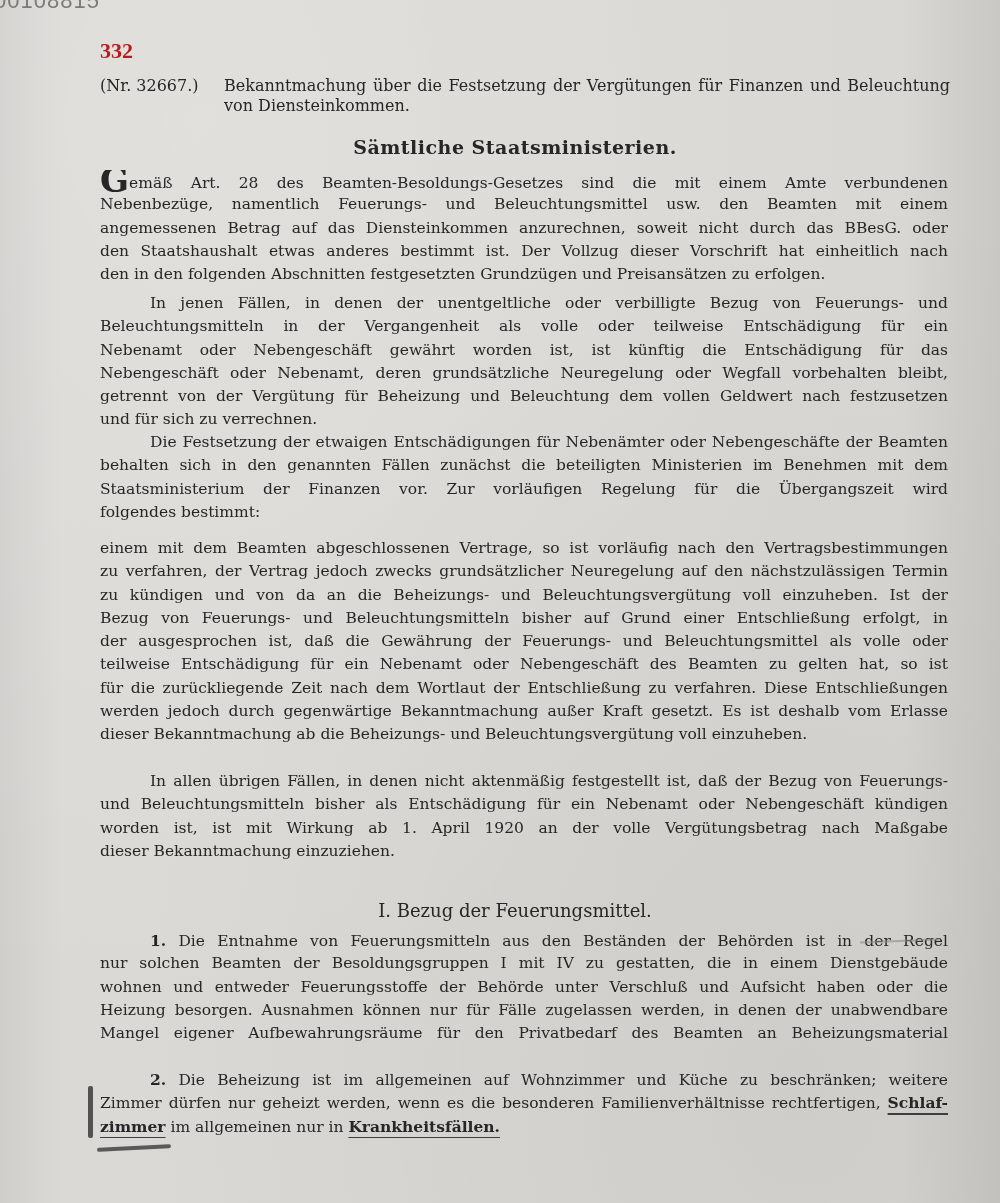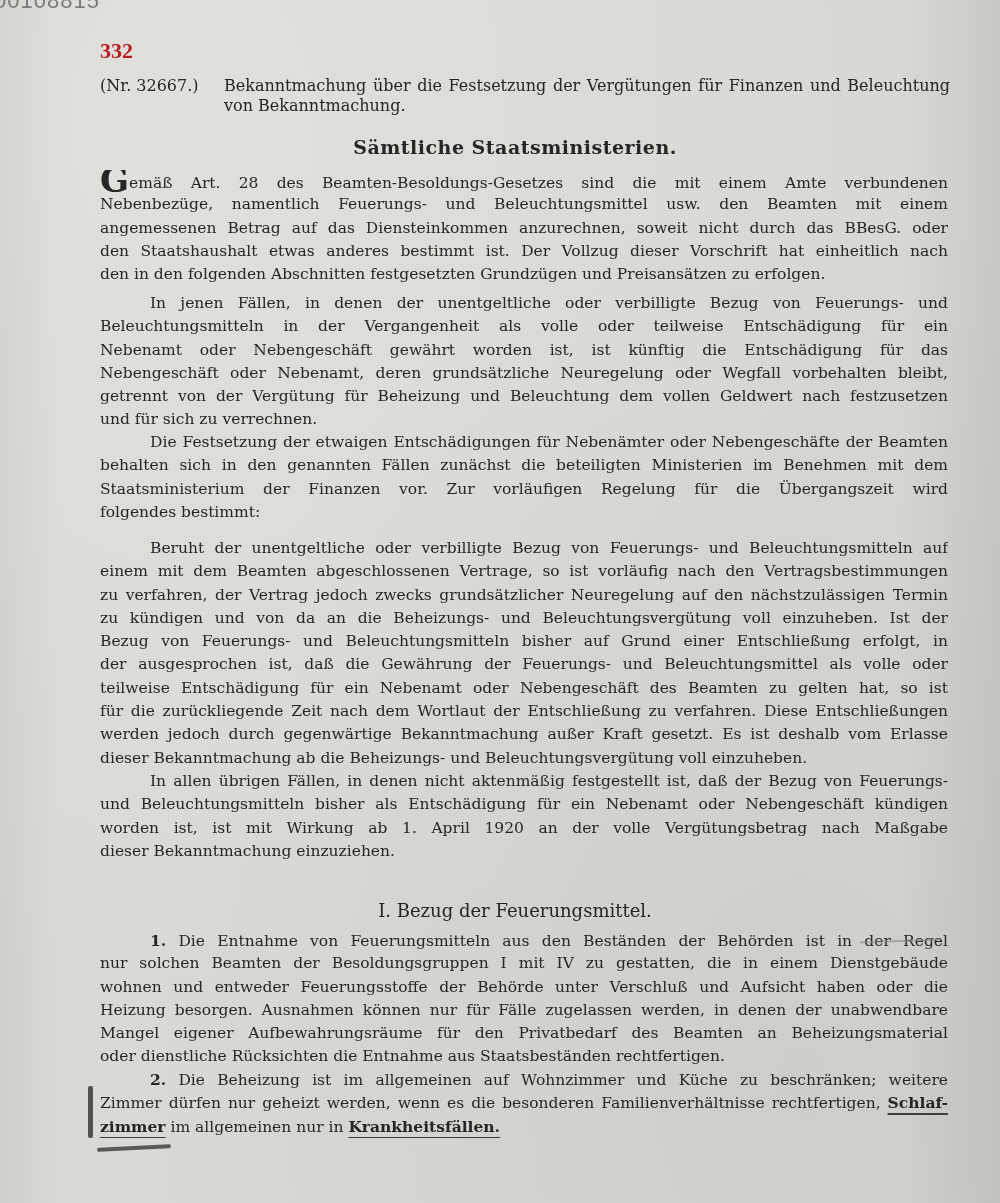--- a/index.html
+++ b/index.html
@@ -63,21 +63,21 @@
 </head>
 <body>
 
 <div class="scan-id">00108815</div>
 <div class="page-number">332</div>
 
 <div class="header-row">
   <span class="nr">(Nr. 32667.)</span>
   <div class="title-text">
     <span class="title-line">Bekanntmachung über die Festsetzung der Vergütungen für Finanzen und Beleuchtung</span>
-    <span class="title-line last">von Bekanntmachung.</span>
+    <span class="title-line last">von Diensteinkommen.</span>
   </div>
 </div>
 
 <div class="heading ministry">Sämtliche Staatsministerien.</div>
 
 <div class="body" style="top:170px;">
   <span class="line"><span class="initial">G</span><span>emäß Art. 28 des Beamten-Besoldungs-Gesetzes sind die mit einem Amte verbundenen</span></span>
   <span class="line">Nebenbezüge, namentlich Feuerungs- und Beleuchtungsmittel usw. den Beamten mit einem</span>
   <span class="line">angemessenen Betrag auf das Diensteinkommen anzurechnen, soweit nicht durch das BBesG. oder</span>
   <span class="line">den Staatshaushalt etwas anderes bestimmt ist. Der Vollzug dieser Vorschrift hat einheitlich nach</span>
@@ -94,21 +94,20 @@
 </div>
 
 <div class="body" style="top:431px;">
   <span class="line indent">Die Festsetzung der etwaigen Entschädigungen für Nebenämter oder Nebengeschäfte der Beamten</span>
   <span class="line">behalten sich in den genannten Fällen zunächst die beteiligten Ministerien im Benehmen mit dem</span>
   <span class="line">Staatsministerium der Finanzen vor. Zur vorläufigen Regelung für die Übergangszeit wird</span>
   <span class="line last">folgendes bestimmt:</span>
 </div>
 
 <div class="body" style="top:537px;">
-  <span class="line indent">Beruht der unentgeltliche oder verbilligte Bezug von Feuerungs- und Beleuchtungsmitteln auf</span>
   <span class="line">einem mit dem Beamten abgeschlossenen Vertrage, so ist vorläufig nach den Vertragsbestimmungen</span>
   <span class="line">zu verfahren, der Vertrag jedoch zwecks grundsätzlicher Neuregelung auf den nächstzulässigen Termin</span>
   <span class="line">zu kündigen und von da an die Beheizungs- und Beleuchtungsvergütung voll einzuheben. Ist der</span>
   <span class="line">Bezug von Feuerungs- und Beleuchtungsmitteln bisher auf Grund einer Entschließung erfolgt, in</span>
   <span class="line">der ausgesprochen ist, daß die Gewährung der Feuerungs- und Beleuchtungsmittel als volle oder</span>
   <span class="line">teilweise Entschädigung für ein Nebenamt oder Nebengeschäft des Beamten zu gelten hat, so ist</span>
   <span class="line">für die zurückliegende Zeit nach dem Wortlaut der Entschließung zu verfahren. Diese Entschließungen</span>
   <span class="line">werden jedoch durch gegenwärtige Bekanntmachung außer Kraft gesetzt. Es ist deshalb vom Erlasse</span>
   <span class="line last">dieser Bekanntmachung ab die Beheizungs- und Beleuchtungsvergütung voll einzuheben.</span>
 </div>
@@ -121,21 +120,20 @@
 </div>
 
 <div class="heading section-heading">I. Bezug der Feuerungsmittel.</div>
 
 <div class="body" style="top:929px;">
   <span class="line indent"><span class="num">1.</span> <span>Die Entnahme von Feuerungsmitteln aus den Beständen der Behörden ist in der Regel</span></span>
   <span class="line">nur solchen Beamten der Besoldungsgruppen I mit IV zu gestatten, die in einem Dienstgebäude</span>
   <span class="line">wohnen und entweder Feuerungsstoffe der Behörde unter Verschluß und Aufsicht haben oder die</span>
   <span class="line">Heizung besorgen. Ausnahmen können nur für Fälle zugelassen werden, in denen der unabwendbare</span>
   <span class="line">Mangel eigener Aufbewahrungsräume für den Privatbedarf des Beamten an Beheizungsmaterial</span>
-  <span class="line last">oder dienstliche Rücksichten die Entnahme aus Staatsbeständen rechtfertigen.</span>
 </div>
 
 <div class="body" style="top:1068px;">
   <span class="line indent"><span class="num">2.</span> <span>Die Beheizung ist im allgemeinen auf Wohnzimmer und Küche zu beschränken; weitere</span></span>
   <span class="line"><span>Zimmer dürfen nur geheizt werden, wenn es die besonderen Familienverhältnisse rechtfertigen, </span><span class="ul">Schlaf-</span></span>
   <span class="line last"><span class="ul">zimmer</span> <span>im allgemeinen nur in </span><span class="ul">Krankheitsfällen.</span></span>
 </div>
 
 <div class="margin-bar"></div>
 <div class="margin-stroke"></div>

